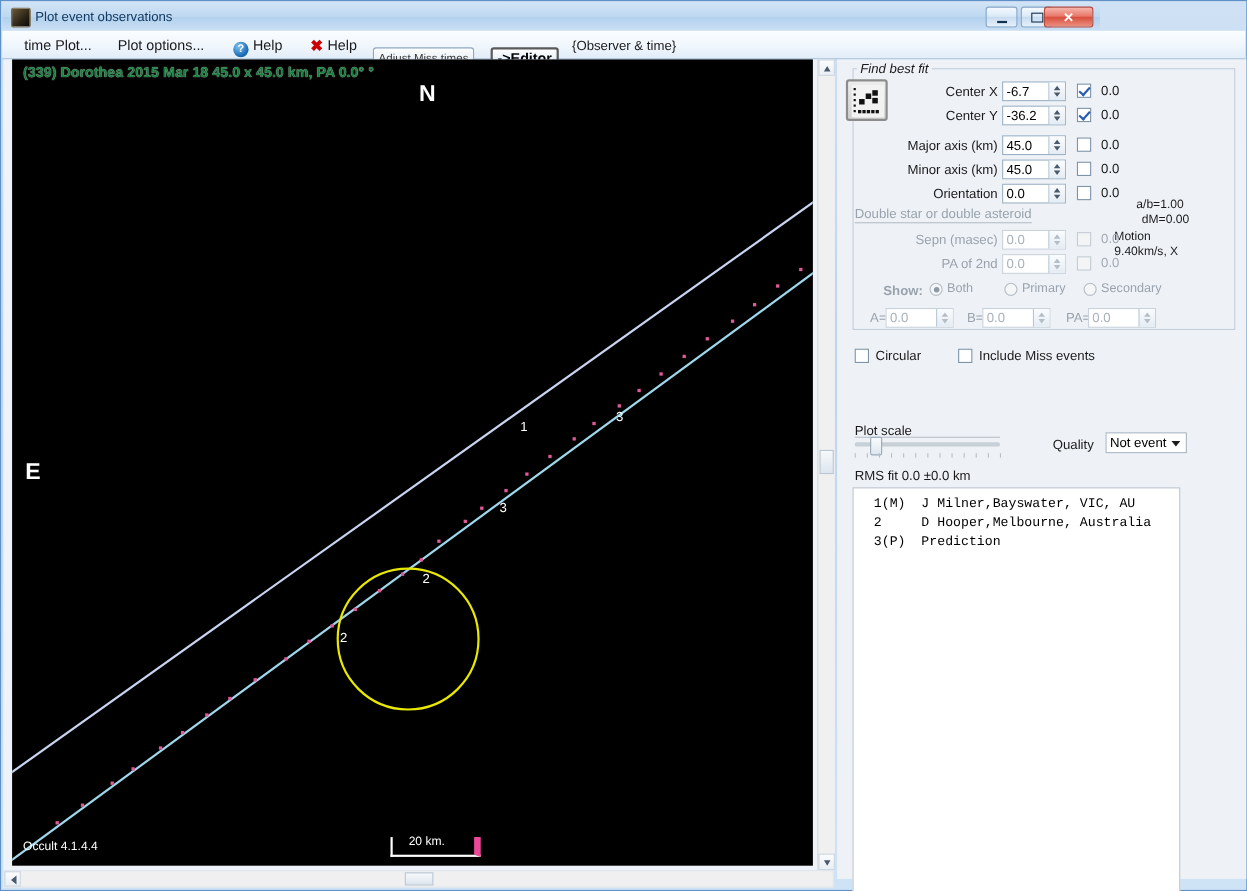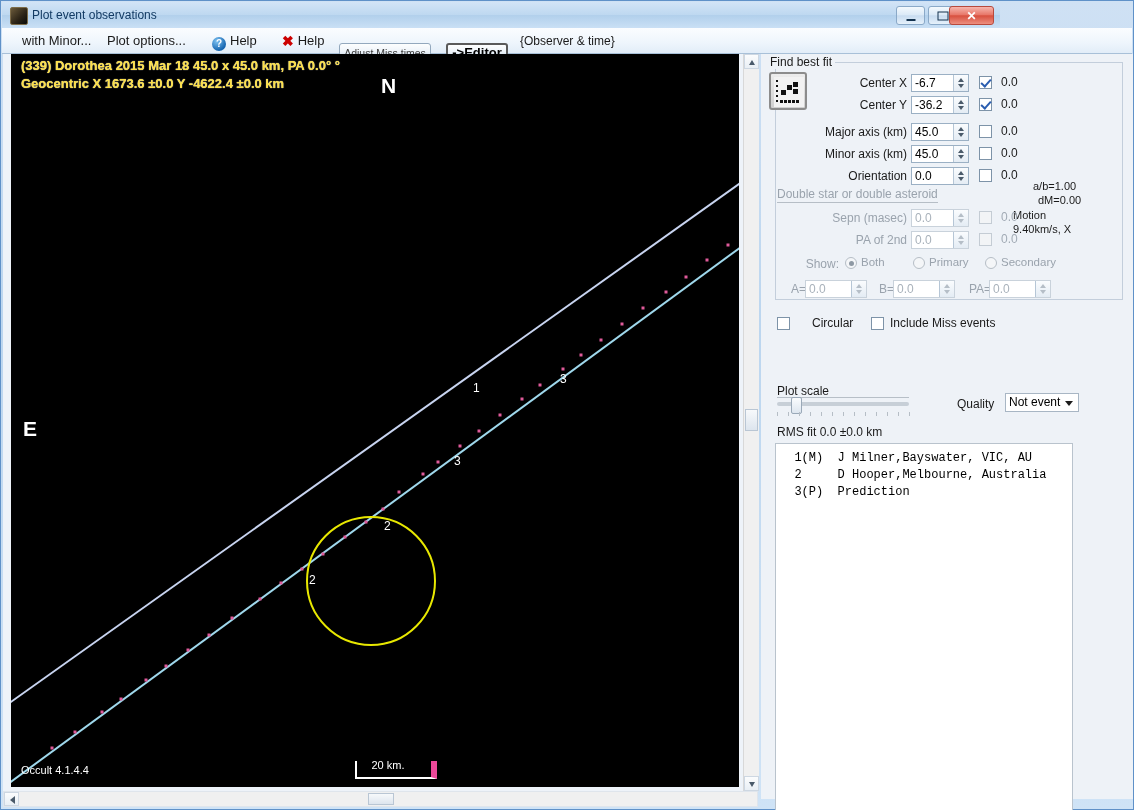--- a/index.html
+++ b/index.html
@@ -92,21 +92,21 @@
   #plot-wrap{
     position:absolute;left:2px;top:53px;width:754px;height:737px;
     background:#eef3f9;
   }
   #plot{
     position:absolute;left:8px;top:0px;width:728px;height:733px;
     background:#000;overflow:hidden;
   }
   #plot svg{position:absolute;left:0;top:0;}
   .plot-hdr{
-    position:absolute;left:10px;color:#fde047;font-weight:bold;font-size:13px;
+    position:absolute;left:10px;color:#15803d;font-weight:bold;font-size:13px;
     white-space:nowrap;text-shadow:0 0 1px #fff;
   }
   #hdr1{top:4px;}
   #hdr2{top:22px;}
   #lbl-N{position:absolute;left:370px;top:20px;color:#fff;font-weight:bold;font-size:21px;}
   #lbl-E{position:absolute;left:12px;top:363px;color:#fff;font-weight:bold;font-size:21px;}
   #occult-ver{position:absolute;left:10px;top:710px;color:#fff;font-size:11px;}
   #scalebar{
     position:absolute;left:344px;top:707px;width:82px;height:18px;
     border-left:2px solid #fff;border-right:6px solid #ec4899;border-bottom:2px solid #fff;
@@ -158,21 +158,21 @@
     background:#eef2f7;
   }
   .group-title{
     position:absolute;font-size:12px;color:#1a1a1a;background:#eef2f7;
     padding:0 3px;white-space:nowrap;
   }
   #grp-findfit{
     position:absolute;left:14px;top:8px;width:348px;height:238px;
     border:1px solid #c3cedb;box-sizing:border-box;
   }
-  #grp-findfit-title{left:6px;top:1px;}
+  #grp-findfit-title{left:18px;top:1px;font-style:italic;}
 
   .fld-label{
     position:absolute;font-size:12px;color:#1a1a1a;text-align:right;
     white-space:nowrap;
   }
   .fld-label.dis{color:#9aa3ad;}
   .spin{
     position:absolute;height:18px;
     border:1px solid #9bb0c4;background:#fff;box-sizing:border-box;
   }
@@ -283,21 +283,21 @@
       </div>
     <div class="winbtn" id="btn-max">
         <i></i>
       </div>
     <div class="winbtn" id="btn-close">
         <i>✕</i>
       </div>
   </div>
 
   <div id="toolbar">
-    <div class="tb-item" id="tb-with">with Minor...</div>
+    <div class="tb-item" id="tb-with">time Plot...</div>
     <div class="tb-item" id="tb-plotopt">Plot options...</div>
     <div class="tb-item" id="tb-help"><span class="help-icon">?</span><span>Help</span></div>
     <div class="tb-item" id="tb-exit"><span class="x-icon">✖</span><span>Help</span></div>
     <div class="tb-btn" id="tb-adjust">Adjust Miss times</div>
     <div class="tb-btn" id="tb-editor">-&gt;Editor</div>
     <div class="tb-item" id="tb-observer">{Observer &amp; time}</div>
   </div>
 
   <div id="plot-wrap">
     <div id="plot">
@@ -338,21 +338,20 @@
             <rect x="630.5" y="252.5" width="3" height="3" fill="#e05a9a"></rect>
             <rect x="653.5" y="236.5" width="3" height="3" fill="#e05a9a"></rect>
             <rect x="673.5" y="221.5" width="3" height="3" fill="#e05a9a"></rect>
             <rect x="694.5" y="204.5" width="3" height="3" fill="#e05a9a"></rect>
             <rect x="715.5" y="189.5" width="3" height="3" fill="#e05a9a"></rect>
             <rect x="735.5" y="183.5" width="3" height="3" fill="#e05a9a"></rect>
           </g>
         <circle id="svg-circle" cx="360" cy="527" r="64" fill="none" stroke="#e8e800" stroke-width="2"></circle>
       </svg>
       <div class="plot-hdr" id="hdr1">(339) Dorothea  2015 Mar 18   45.0 x 45.0 km, PA 0.0° °</div>
-      <div class="plot-hdr" id="hdr2">Geocentric  X  1673.6 ±0.0  Y -4622.4 ±0.0 km</div>
       <div id="lbl-N">N</div>
       <div id="lbl-E">E</div>
       <div id="chord-labels">
           <div class="chordlabel" style="left: 462px; top: 327px;">1</div>
           <div class="chordlabel" style="left: 549px; top: 318px;">3</div>
           <div class="chordlabel" style="left: 443px; top: 400px;">3</div>
           <div class="chordlabel" style="left: 373px; top: 465px;">2</div>
           <div class="chordlabel" style="left: 298px; top: 519px;">2</div>
         </div>
       <div id="occult-ver">Occult 4.1.4.4</div>
@@ -479,21 +478,21 @@
           <input type="text" value="0.0" style="">
           <div class="arrows">
             <b class="up"></b>
             <b class="dn"></b>
           </div>
         </div>
         <div class="cbx dis" style="left:218px;top:179px;"></div>
         <div class="cbx-val dis" style="left:240px;top:178px;">0.0</div>
       </div>
 
-    <div class="fld-label dis" style="left:34px;top:203px;width:44px;">Show:</div>
+    <div class="fld-label dis" style="left:34px;top:203px;width:44px;font-weight:bold;">Show:</div>
     <div id="show-radios">
         <div class="radio on" style="left:84px;top:203px;"></div>
         <div class="radio-lbl" style="left:100px;top:202px;">Both</div>
         <div class="radio" style="left:152px;top:203px;"></div>
         <div class="radio-lbl" style="left:168px;top:202px;">Primary</div>
         <div class="radio" style="left:224px;top:203px;"></div>
         <div class="radio-lbl" style="left:240px;top:202px;">Secondary</div>
       </div>
     <div id="abpa-row">
         <div class="fld-label dis" style="left:30px;top:228px;width:18px;text-align:left;">A=</div>
@@ -516,21 +515,21 @@
         <div class="spin dis" style="left:228px;top:226px;width:62px;">
           <input type="text" value="0.0" style="">
           <div class="arrows">
             <b class="up"></b>
             <b class="dn"></b>
           </div>
         </div>
       </div>
 
     <div class="cbx" id="cb-circ" style="left:16px;top:263px;"></div>
-    <div id="cb-circ-lbl" style="left:35px;top:262px;margin-left:16px;">Circular</div>
+    <div id="cb-circ-lbl" style="left:35px;top:262px;">Circular</div>
     <div class="cbx" id="cb-miss" style="left:110px;top:263px;"></div>
     <div id="cb-miss-lbl" style="left:129px;top:262px;">Include Miss events</div>
 
     <div id="plotscale-lbl">Plot scale</div>
     <div id="plotscale-line"></div>
     <div id="slider">
       <div id="slider-thumb"></div>
     </div>
     <div id="slider-ticks">
         <span style="left:0px"></span>

